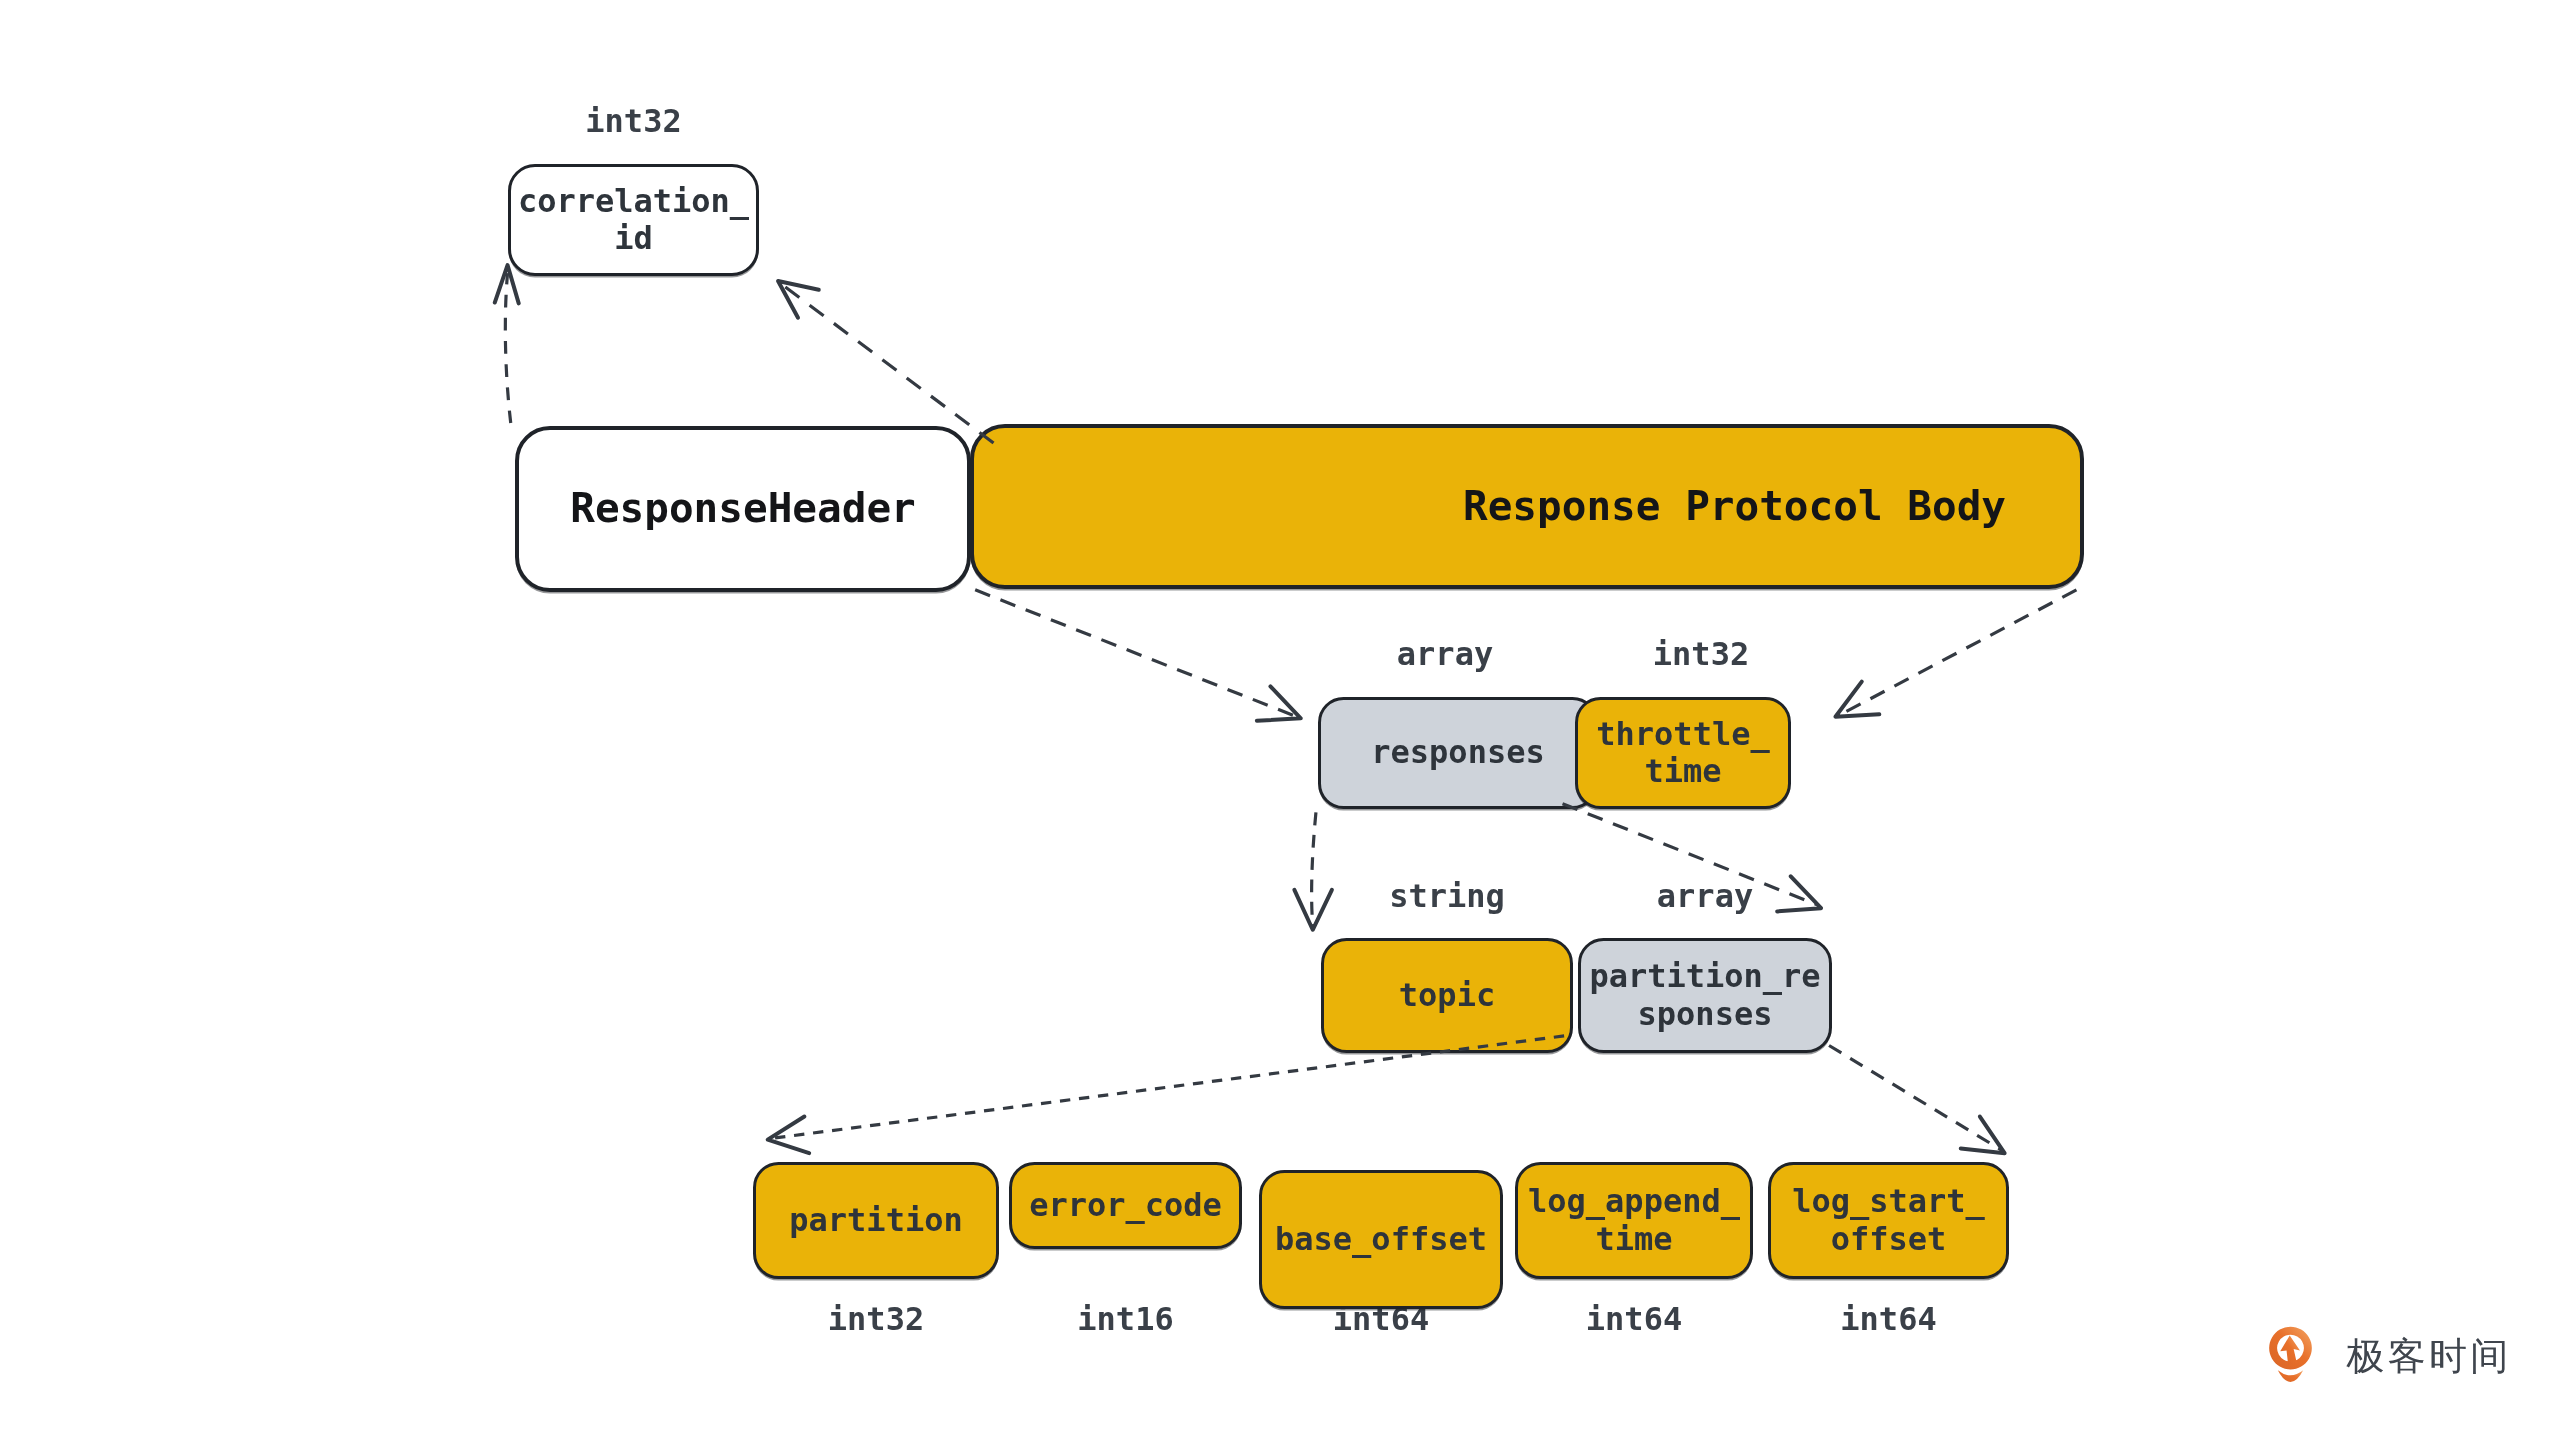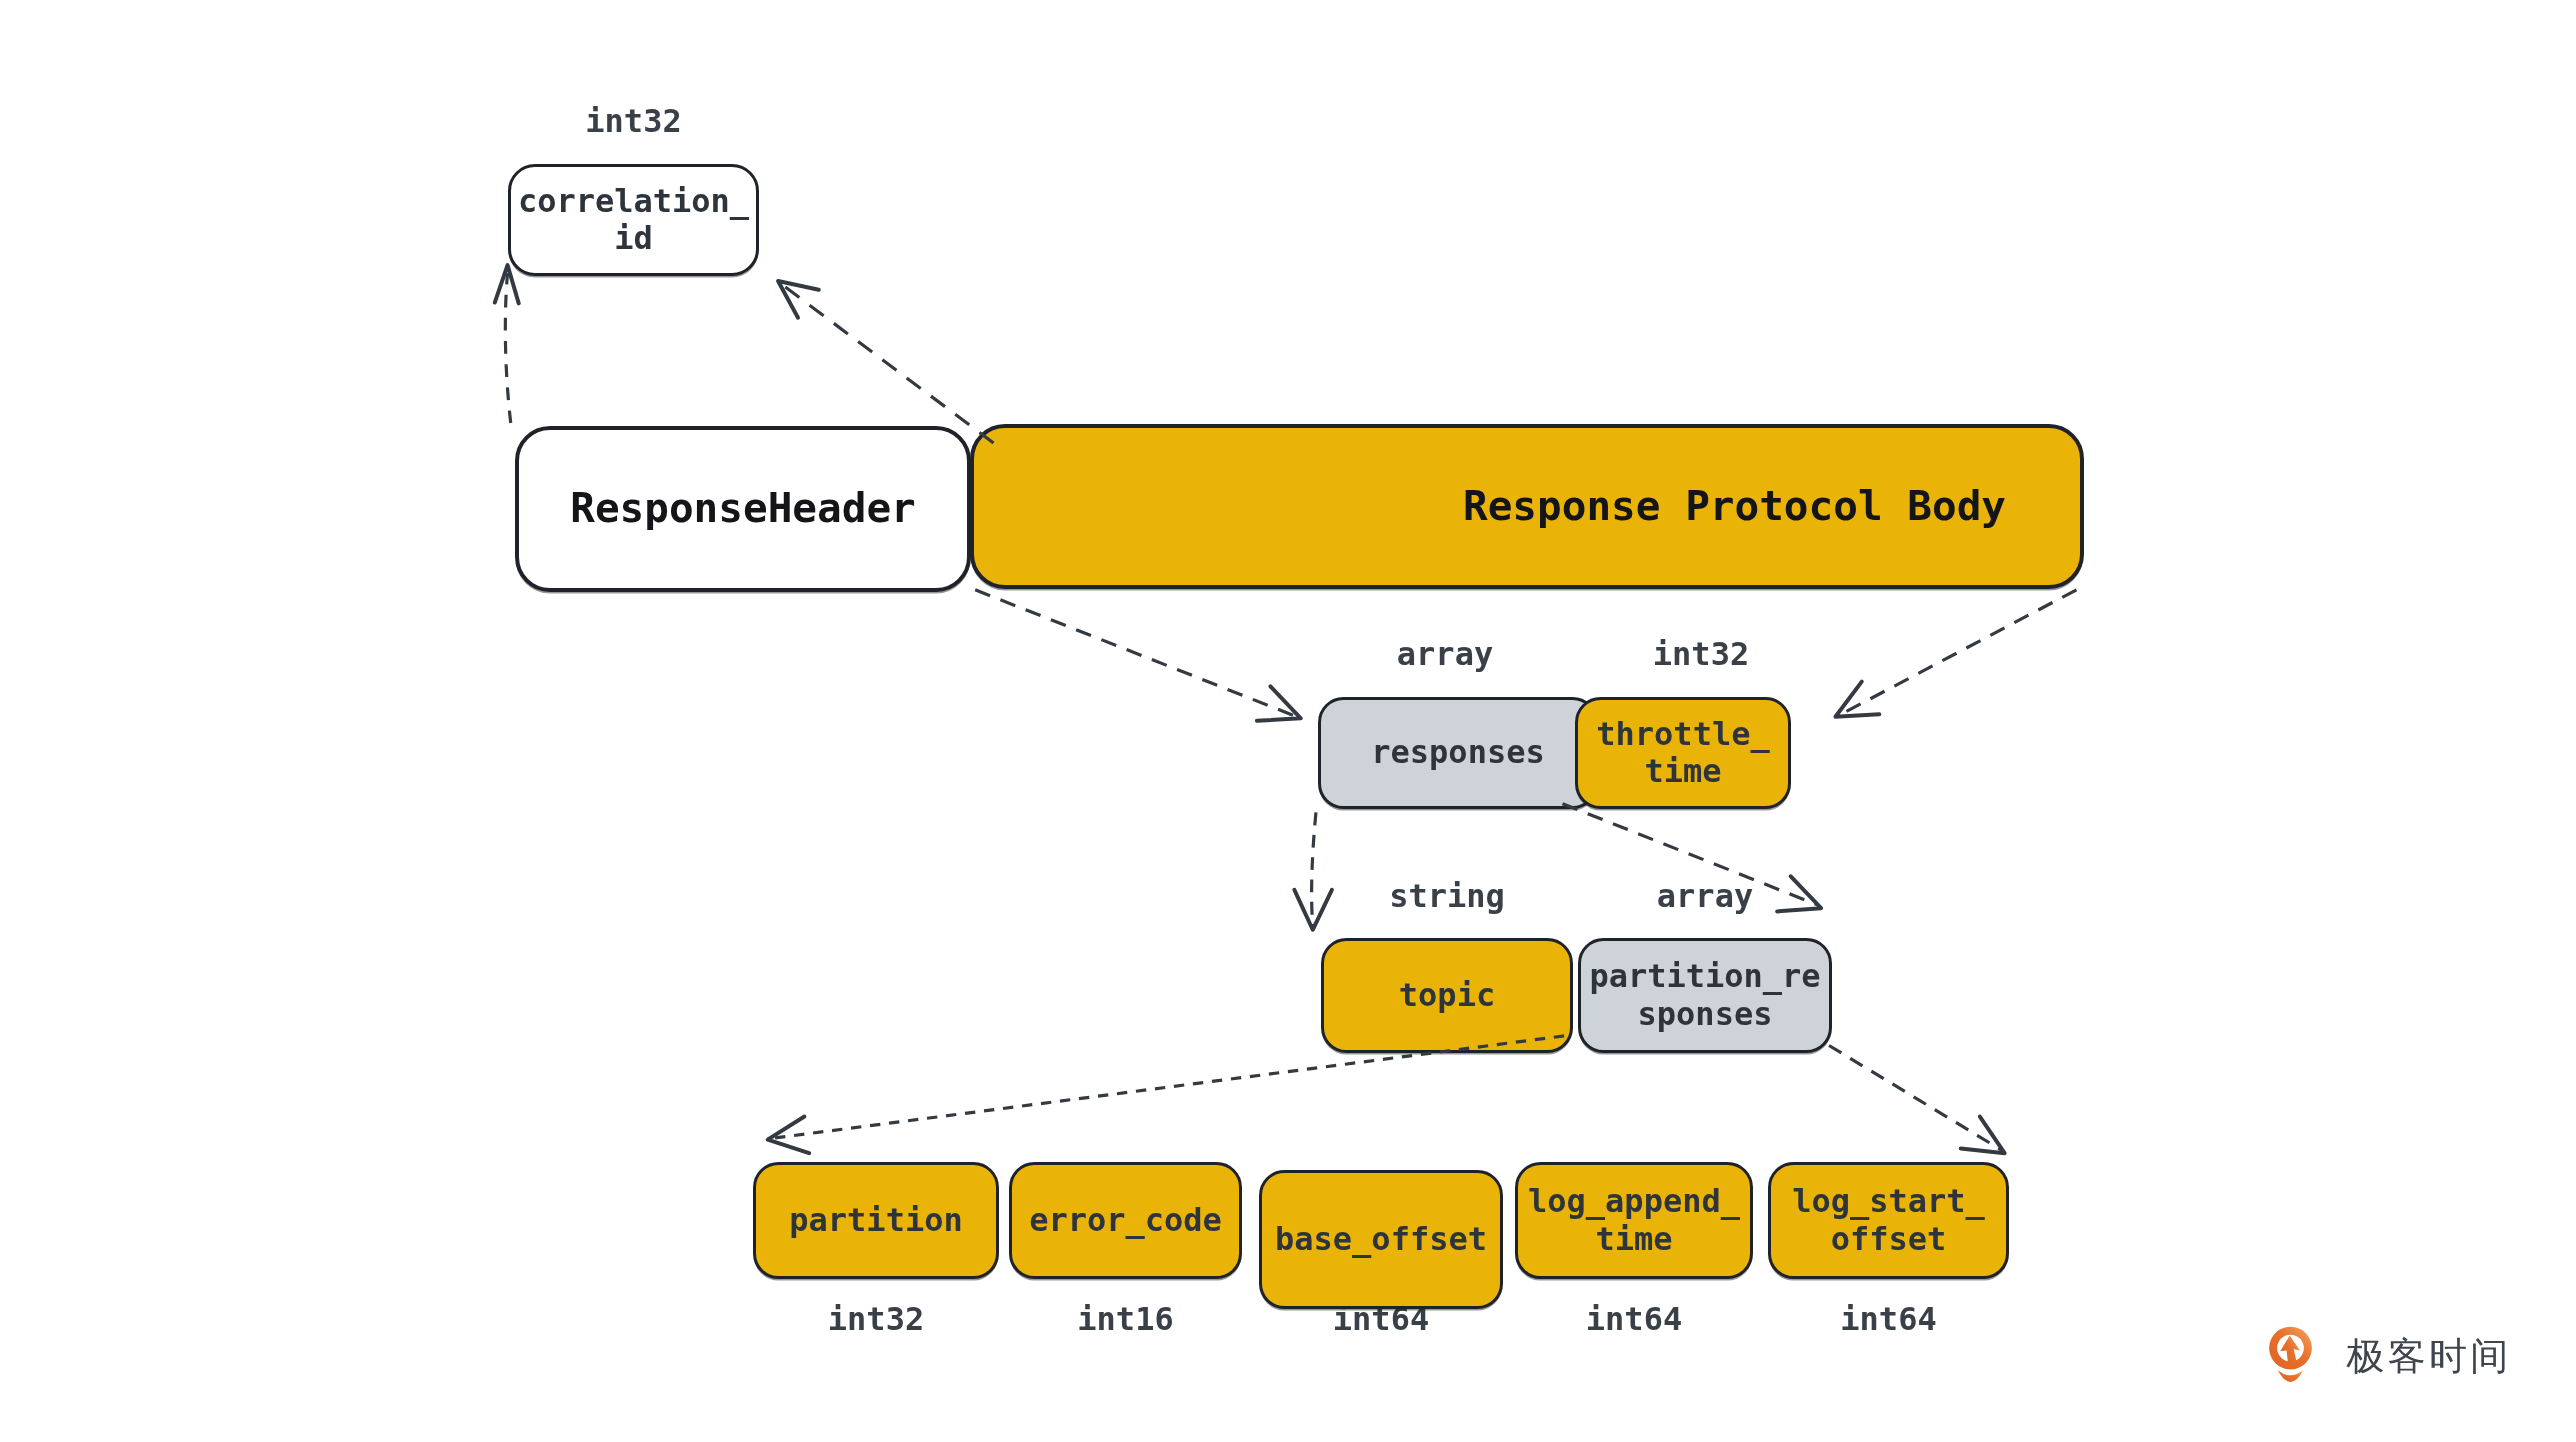--- a/index.html
+++ b/index.html
@@ -105,21 +105,21 @@
 
   <div class="box gray" style="left:1578px;top:938px;width:254px;height:115px;">
     <span>partition_re
 sponses</span>
   </div>
 
   <div class="box pink" style="left:753px;top:1162px;width:246px;height:117px;">
     <span>partition</span>
   </div>
 
-  <div class="box pink" style="left:1009px;top:1162px;width:233px;height:117px;">
+  <div class="box pink" style="left:1009px;top:1162px;width:233px;height:87px;">
     <span>error_code</span>
   </div>
 
   <div class="box pink" style="left:1259px;top:1162px;width:244px;height:139px;margin-top:8px;">
     <span>base_offset</span>
   </div>
 
   <div class="box pink" style="left:1515px;top:1162px;width:238px;height:117px;">
     <span>log_append_
 time</span>

